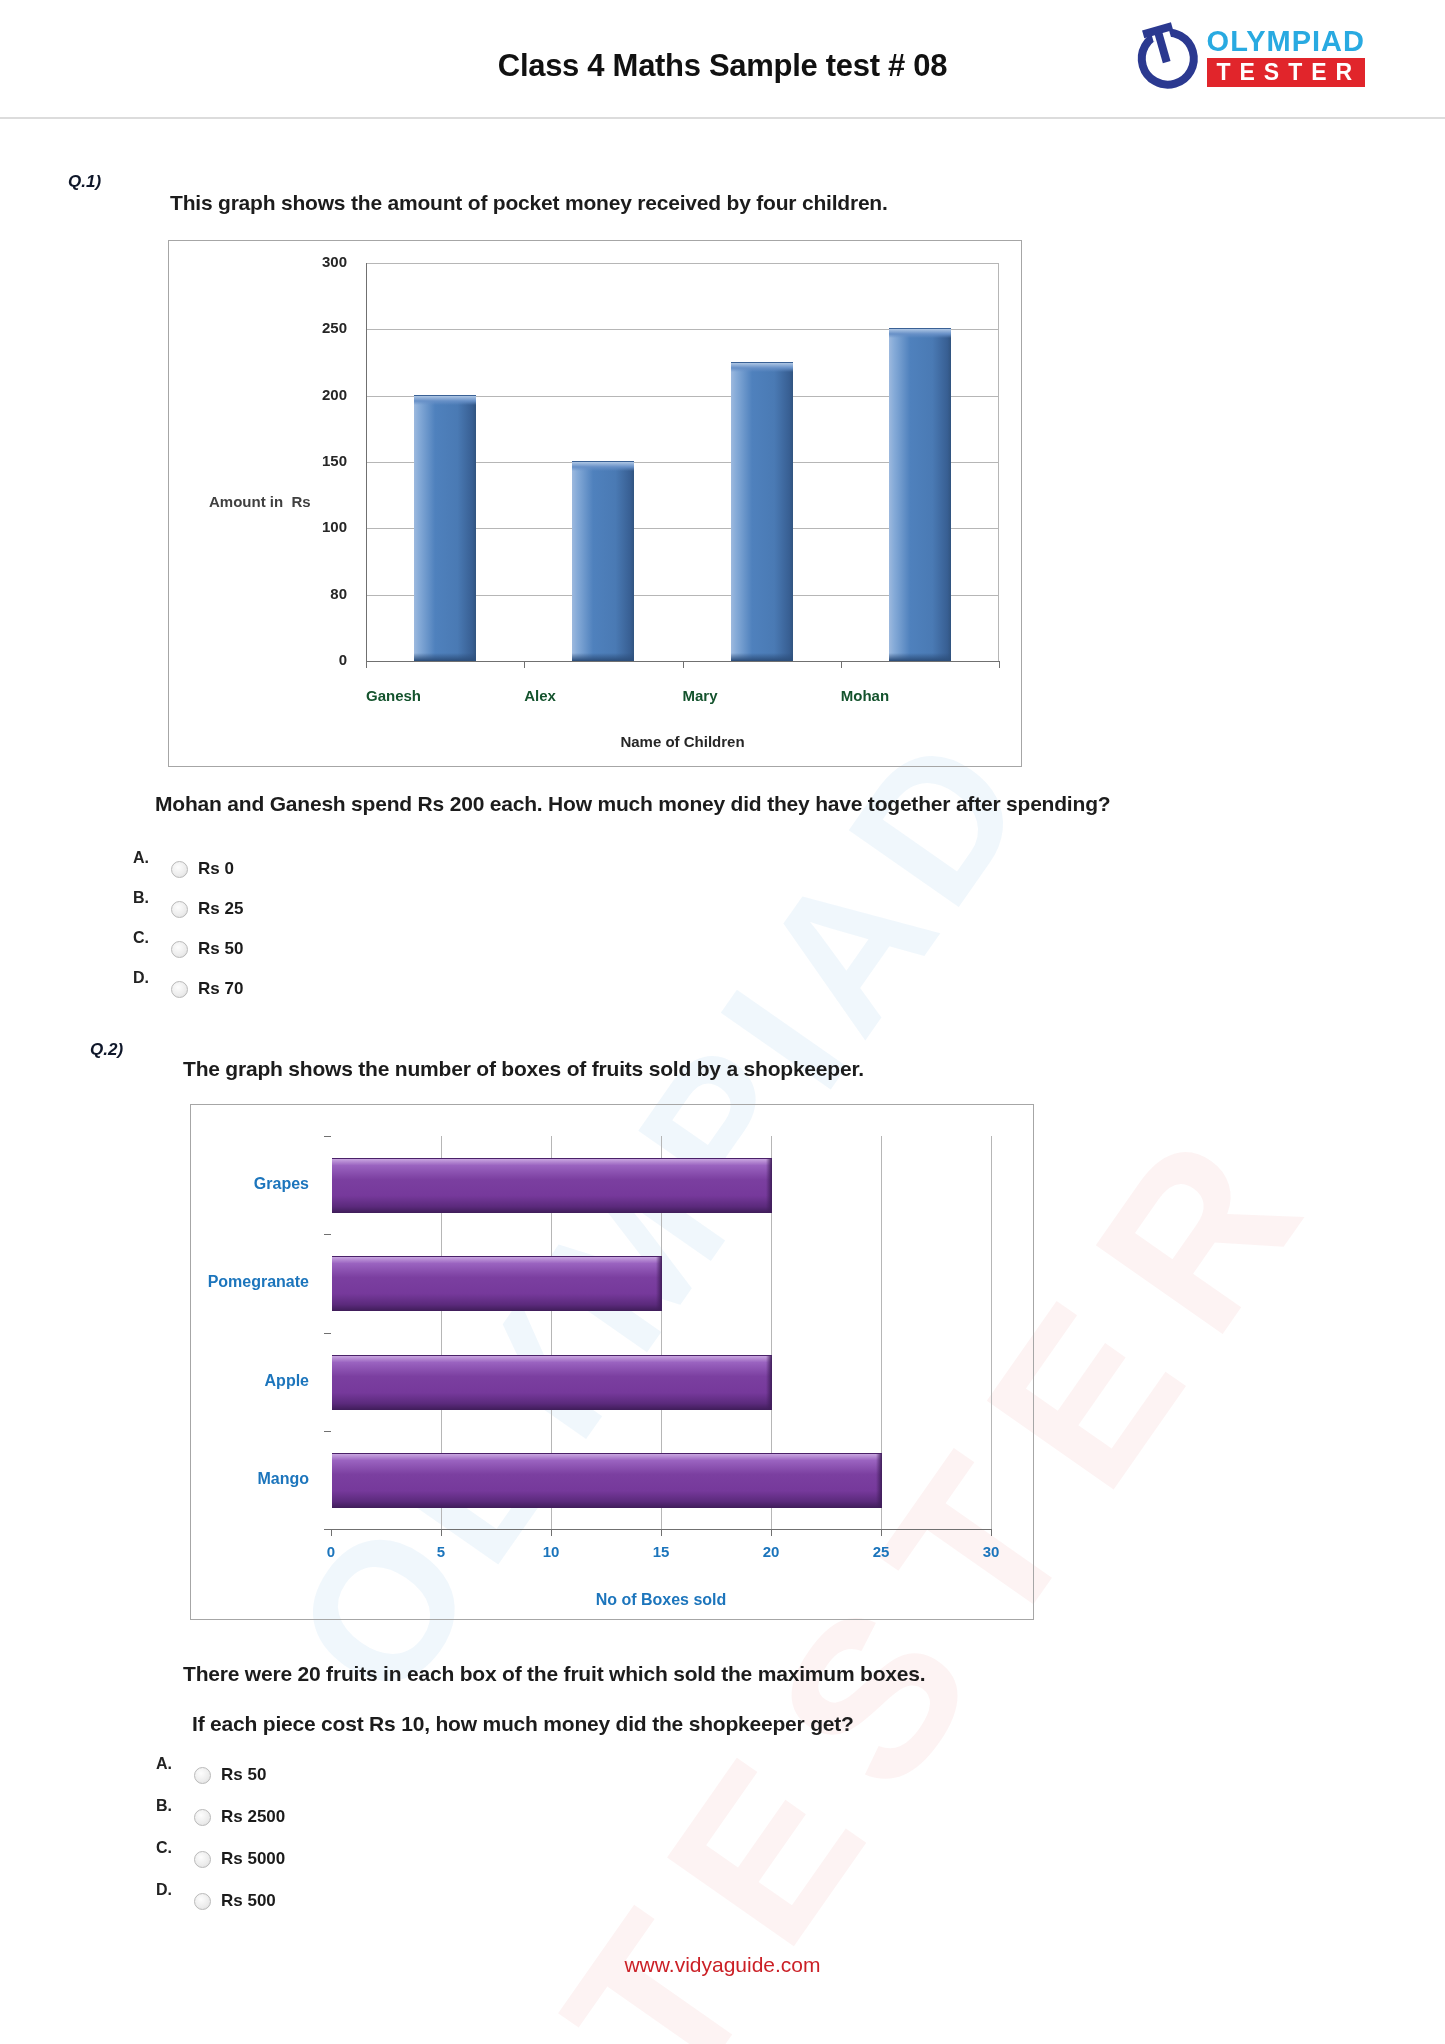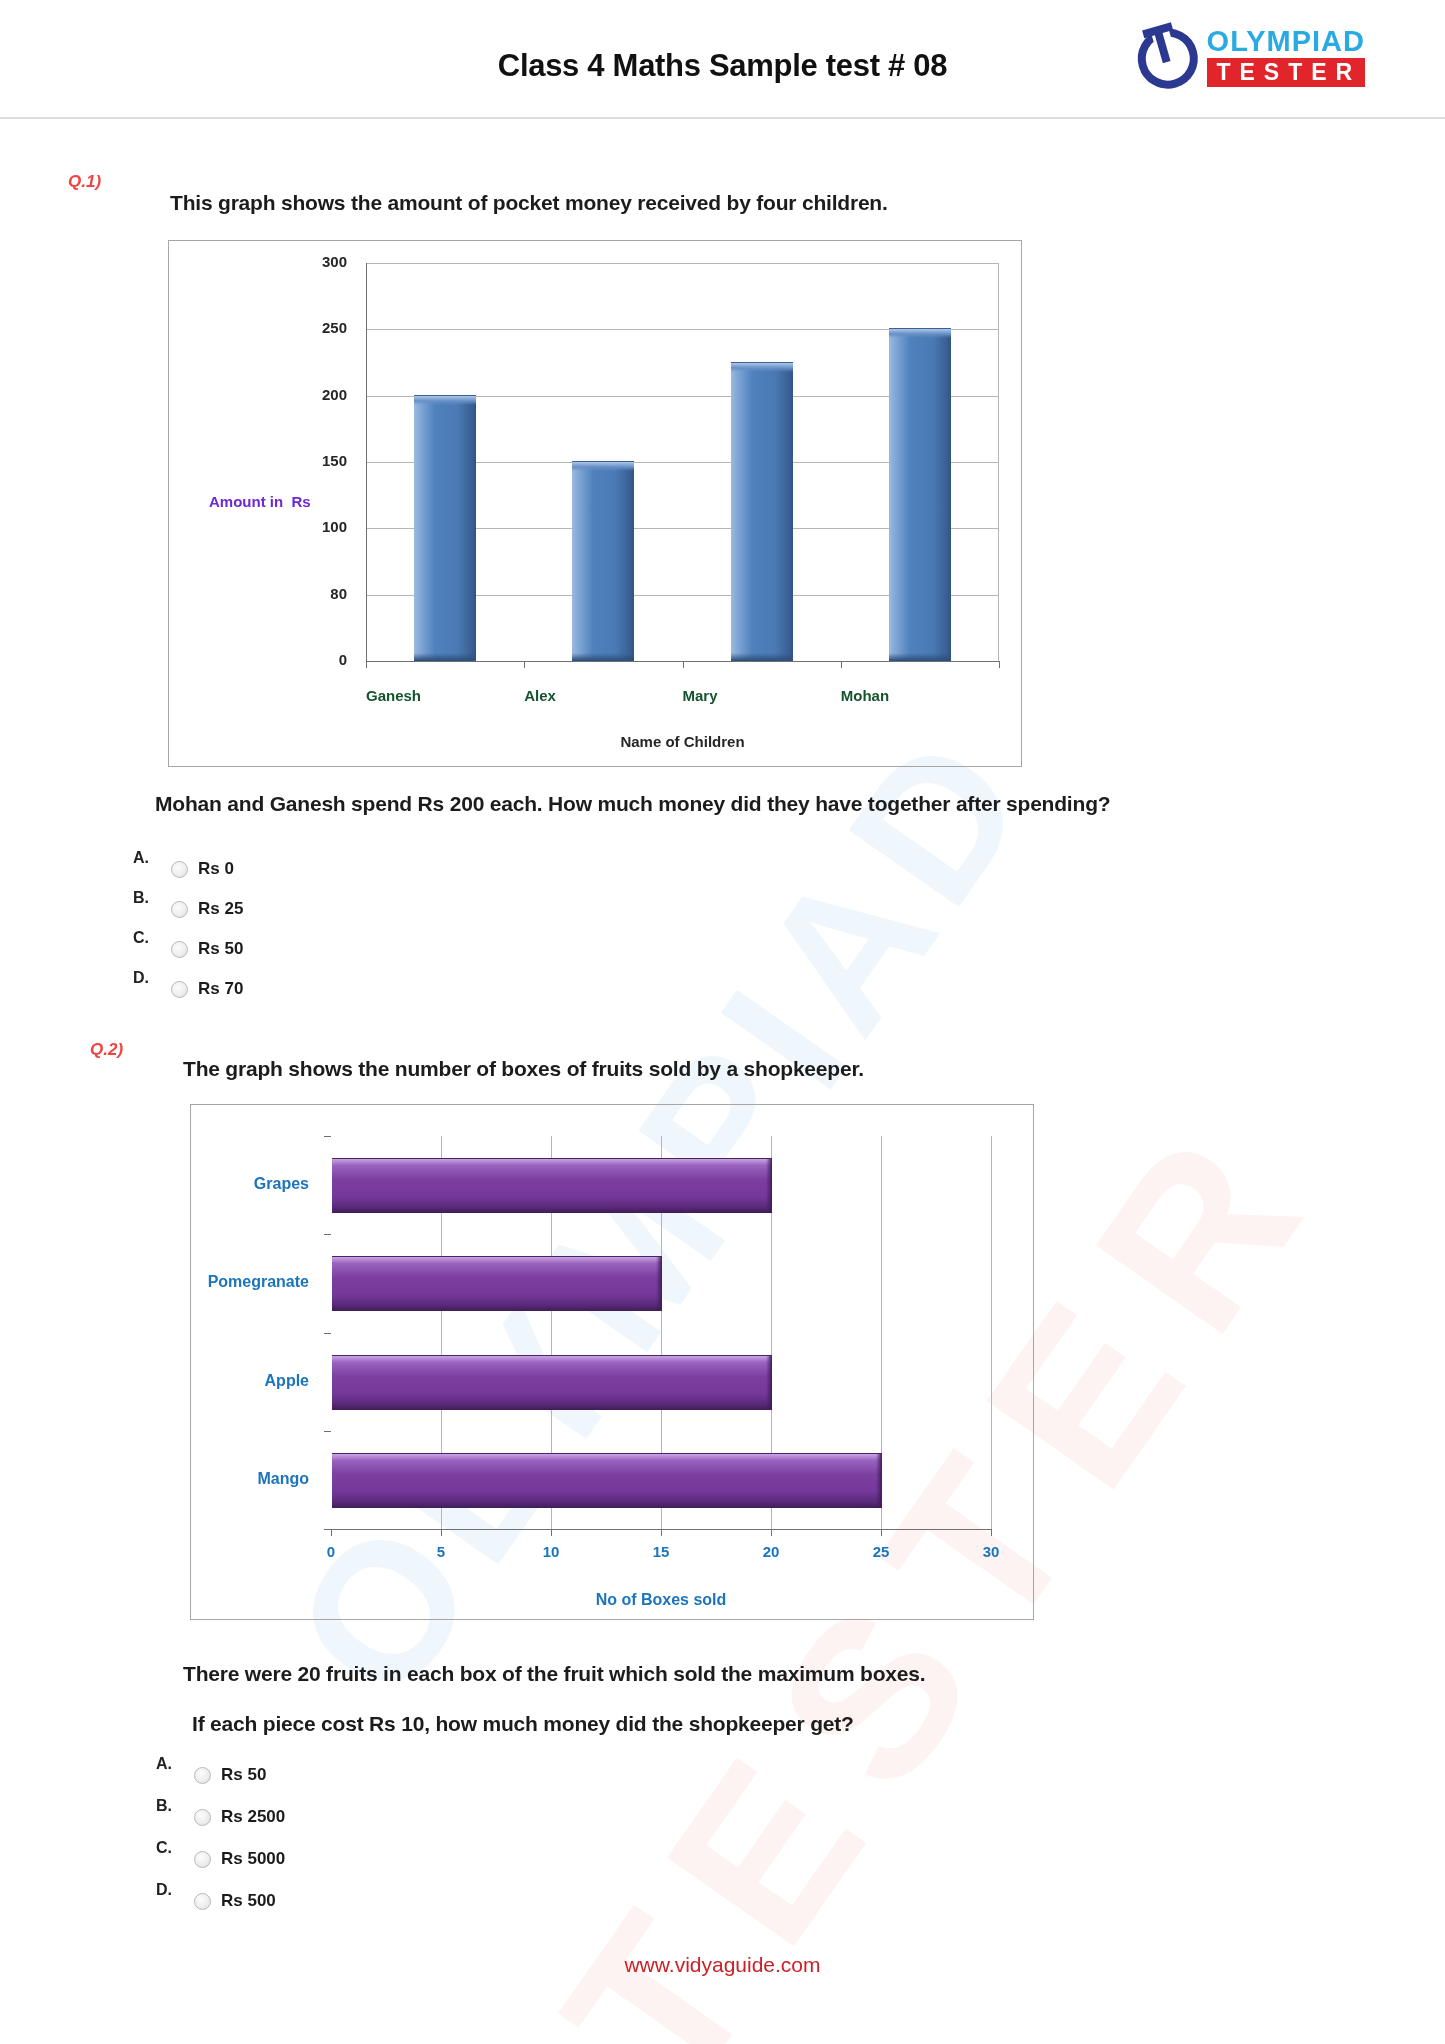--- a/index.html
+++ b/index.html
@@ -27,39 +27,39 @@
   .lm-bar{position:absolute;top:1px;left:16px;width:30px;height:8px;background:#2b3990;}
   .lm-stem{position:absolute;top:8px;left:27px;width:8px;height:30px;background:#2b3990;}
   .logo-line1{font-size:29px;font-weight:bold;color:#29aae1;letter-spacing:1px;line-height:30px;}
   .logo-line2{margin-top:2px;background:#e1252b;color:#fff;font-weight:bold;font-size:23px;
               letter-spacing:9px;text-align:center;padding:1px 0 2px 6px;line-height:26px;}
   .divider{position:absolute;top:117px;left:0;width:100%;height:2px;background:#dcdcdc;}
   .max-time{position:absolute;top:131px;left:0;width:1190px;text-align:right;
             font-size:15px;font-weight:bold;font-style:italic;color:#000;}
 
   
-  .q-num{position:absolute;font-size:17px;font-style:italic;font-weight:600;color:#ef4444;}
+  .q-num{position:absolute;font-size:17px;font-style:italic;font-weight:600;color:#0f172a;}
   .q-text{position:absolute;font-size:21px;font-weight:bold;color:#1c1c1c;
           letter-spacing:-0.2px;line-height:36px;}
   .opts{position:absolute;display:flex;flex-direction:column;}
   .opt{display:flex;align-items:center;height:26px;}
   .opt-letter{width:25px;font-size:16px;font-weight:bold;color:#222;
               align-self:flex-start;margin-top:-7px;}
   .radio{width:15px;height:15px;border-radius:50%;border:1px solid #b9b9b9;margin:0 10px 0 13px;
          background:radial-gradient(circle at 40% 35%, #fdfdfd 0%, #ececec 60%, #d9d9d9 100%);}
   .opt-label{font-size:17px;font-weight:bold;color:#1b1b1b;}
 
   
   .chart-box{position:absolute;border:1px solid #a6a6a6;background:transparent;}
   .c1{left:168px;top:240px;width:852px;height:525px;}
   .c2{left:190px;top:1104px;width:842px;height:514px;}
 
   
   .c1-ylabel{position:absolute;left:40px;top:252px;font-size:15px;font-weight:bold;
-             color:#6d28d9;white-space:pre;}
+             color:#404040;white-space:pre;}
   .c1-yaxis{position:absolute;left:120px;top:0;width:66px;height:100%;}
   .ytick-label{position:absolute;right:8px;width:50px;text-align:right;
                font-size:15px;font-weight:bold;color:#262626;}
   .c1-plot{position:absolute;left:197px;top:22px;width:633px;height:398px;}
   .grid-h{position:absolute;left:0;right:0;height:1px;background:#b6b6b6;}
   .axisline-h{position:absolute;left:0;right:0;height:1px;background:#707070;}
   .axisline-v{position:absolute;top:0;bottom:0;left:0;width:1px;background:#707070;}
   .grid-v-right{position:absolute;top:0;bottom:0;right:0;width:1px;background:#b6b6b6;}
   .vbar{position:absolute;bottom:0;width:62px;border-top:1px solid #3a6195;
         background:linear-gradient(to right,#9db9de 0%,#86abd8 8%,#4f81bd 34%,#4a7ab4 70%,#385f93 94%,#31547f 100%);}

